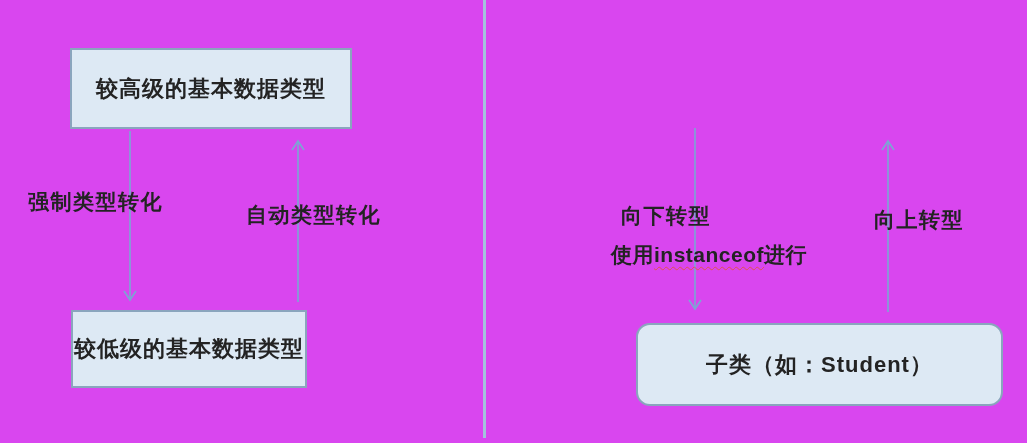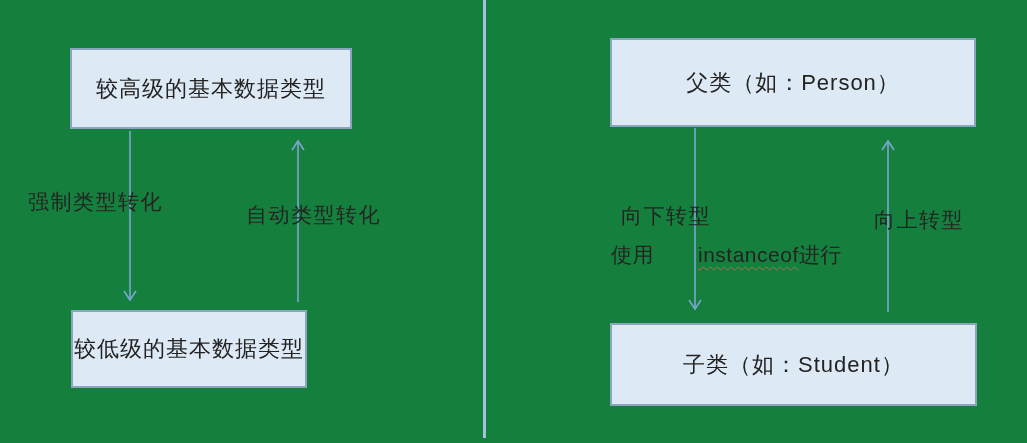--- a/index.html
+++ b/index.html
@@ -2,22 +2,23 @@
 <html><head>
 <meta charset="utf-8">
 <style>
   html, body { margin: 0; padding: 0; background: #ffffff; }
   body { font-family: "Liberation Sans", sans-serif; }
 
   #stage {
     position: relative;
     width: 1027px;
     height: 443px;
-    background: #15803d;
+    background: #d946ef;
     overflow: hidden;
+    font-weight: bold;
   }
 
   .divider {
     position: absolute;
     left: 483px;
     top: 0;
     width: 3px;
     height: 438px;
     background: #a4c2dc;
   }
@@ -32,21 +33,21 @@
     justify-content: center;
     font-size: 22px;
     color: #232323;
     letter-spacing: 1px;
     white-space: nowrap;
   }
 
   #left-top-box    { left: 70px;  top: 48px;  width: 282px; height: 81px; }
   #left-bottom-box { left: 71px;  top: 310px; width: 236px; height: 78px; }
   #right-top-box   { left: 610px; top: 38px;  width: 366px; height: 89px; }
-  #right-bottom-box{ left: 610px; top: 323px; width: 367px; height: 83px; }
+  #right-bottom-box{ left: 636px; top: 323px; width: 367px; height: 83px; border-radius: 14px; }
 
   .arrow-label {
     position: absolute;
     font-size: 21px;
     color: #232323;
     letter-spacing: 1.5px;
     white-space: nowrap;
   }
   #label-force { left: 28px;  top: 188px; }
   #label-auto  { left: 246px; top: 201px; }
@@ -62,21 +63,20 @@
     color: #232323;
     letter-spacing: 0.5px;
   }
   .note .line { white-space: nowrap; }
   .misspell {
     text-decoration-line: underline;
     text-decoration-style: wavy;
     text-decoration-color: #e05252;
     text-decoration-thickness: 1px;
     text-underline-offset: 4px;
-    margin-left: 44px;
   }
 
   svg.arrow { position: absolute; overflow: visible; }
   svg.arrow line, svg.arrow polyline {
     stroke: #7ba7d3;
     stroke-width: 1.6;
     fill: none;
   }
 
   #arrow-left-down  { left: 122px; top: 131px; }
@@ -102,21 +102,20 @@
 
   <svg class="arrow" id="arrow-left-up" width="16" height="164">
     <line x1="8" y1="163" x2="8" y2="3"></line>
     <polyline points="2,11 8,2 14,11"></polyline>
   </svg>
 
   <div class="arrow-label" id="label-force">强制类型转化</div>
 
   <div class="arrow-label" id="label-auto">自动类型转化</div>
 
-  <div class="box" id="right-top-box">父类（如：Person）</div>
 
   <div class="box" id="right-bottom-box">子类（如：Student）</div>
 
   <svg class="arrow" id="arrow-right-down" width="16" height="184">
     <line x1="8" y1="0" x2="8" y2="180"></line>
     <polyline points="2,172 8,181 14,172"></polyline>
   </svg>
 
   <svg class="arrow" id="arrow-right-up" width="16" height="174">
     <line x1="8" y1="173" x2="8" y2="3"></line>

